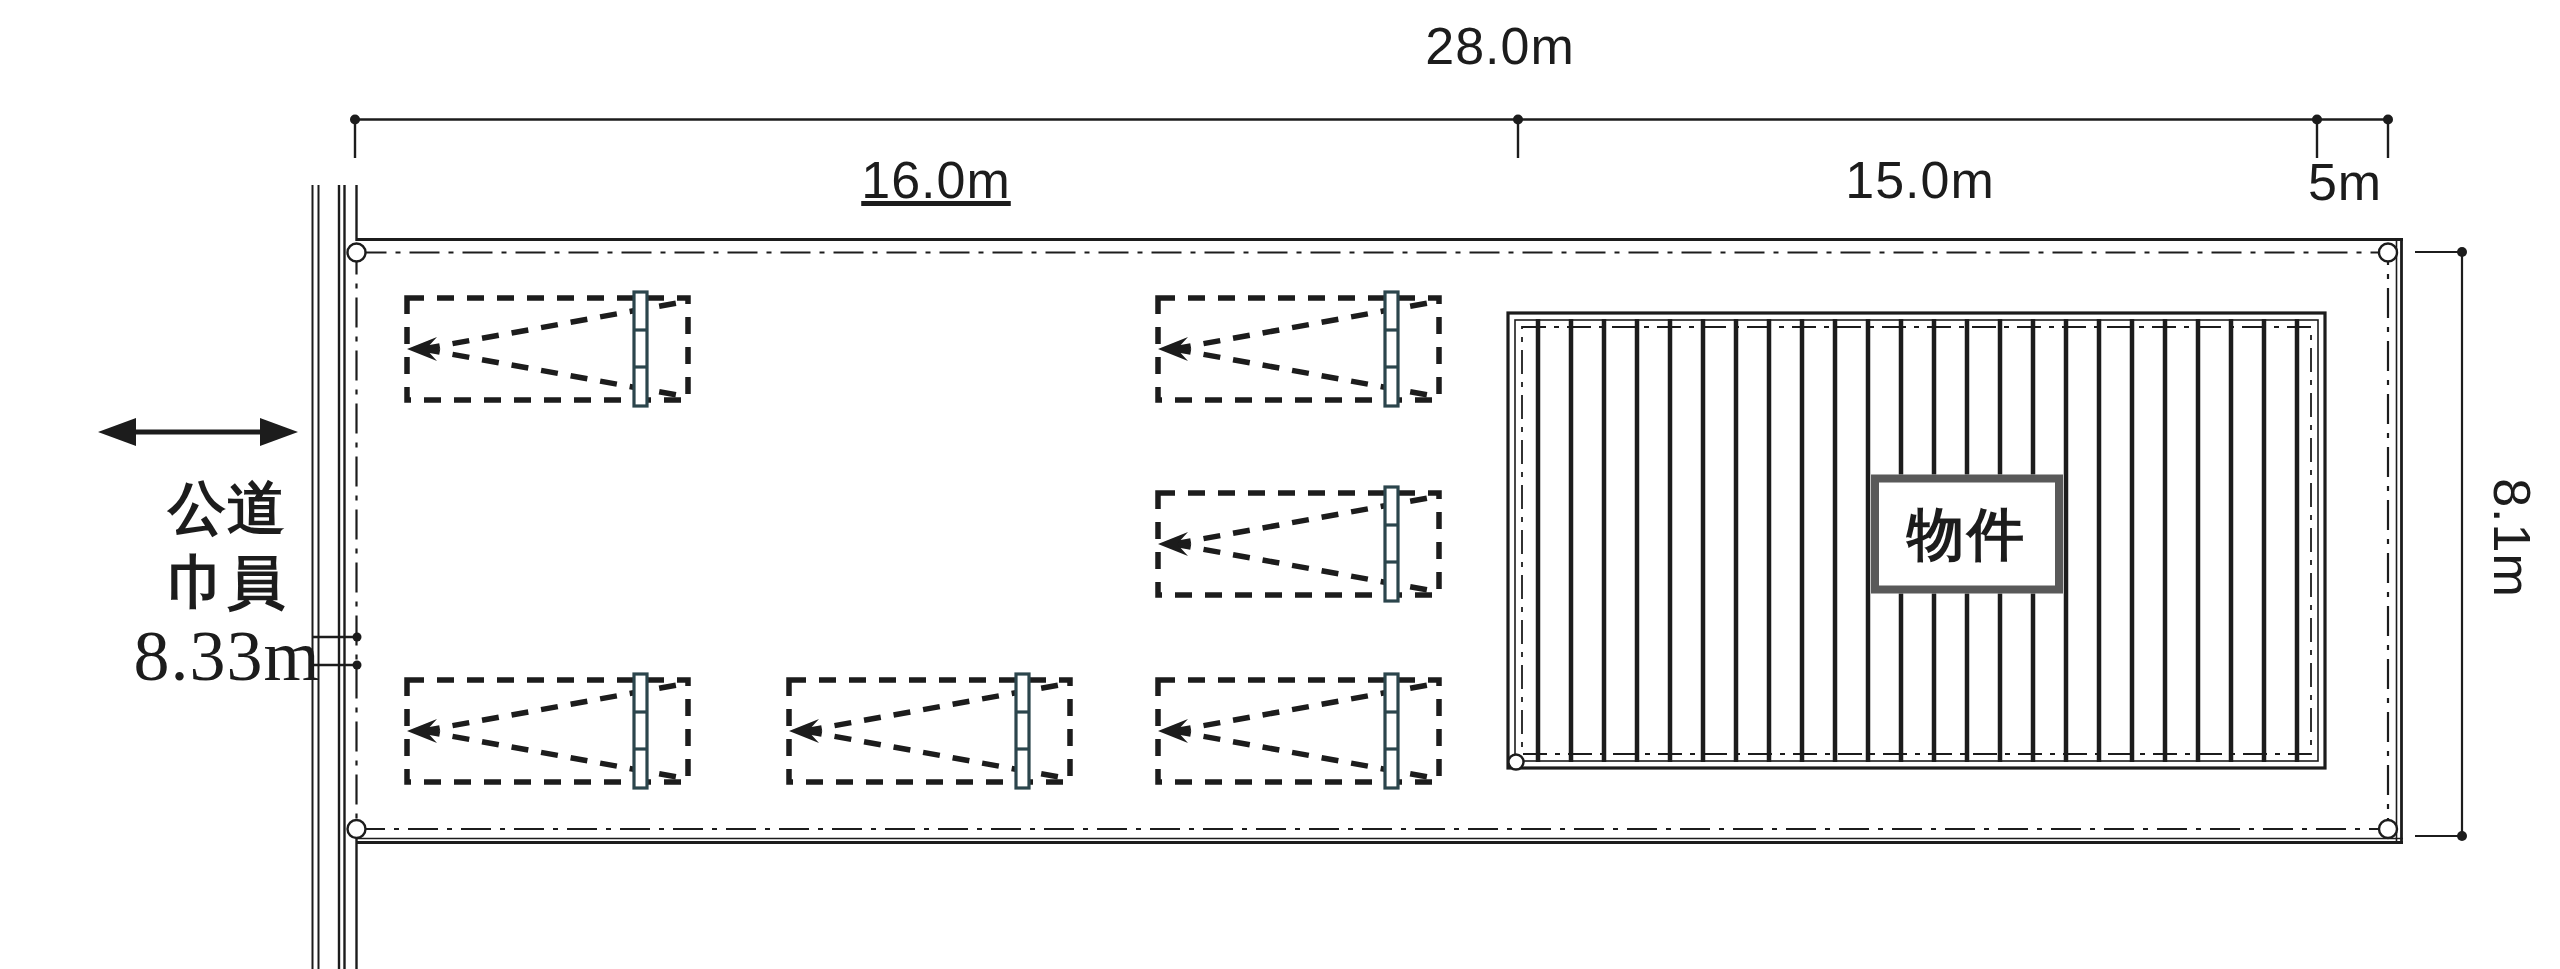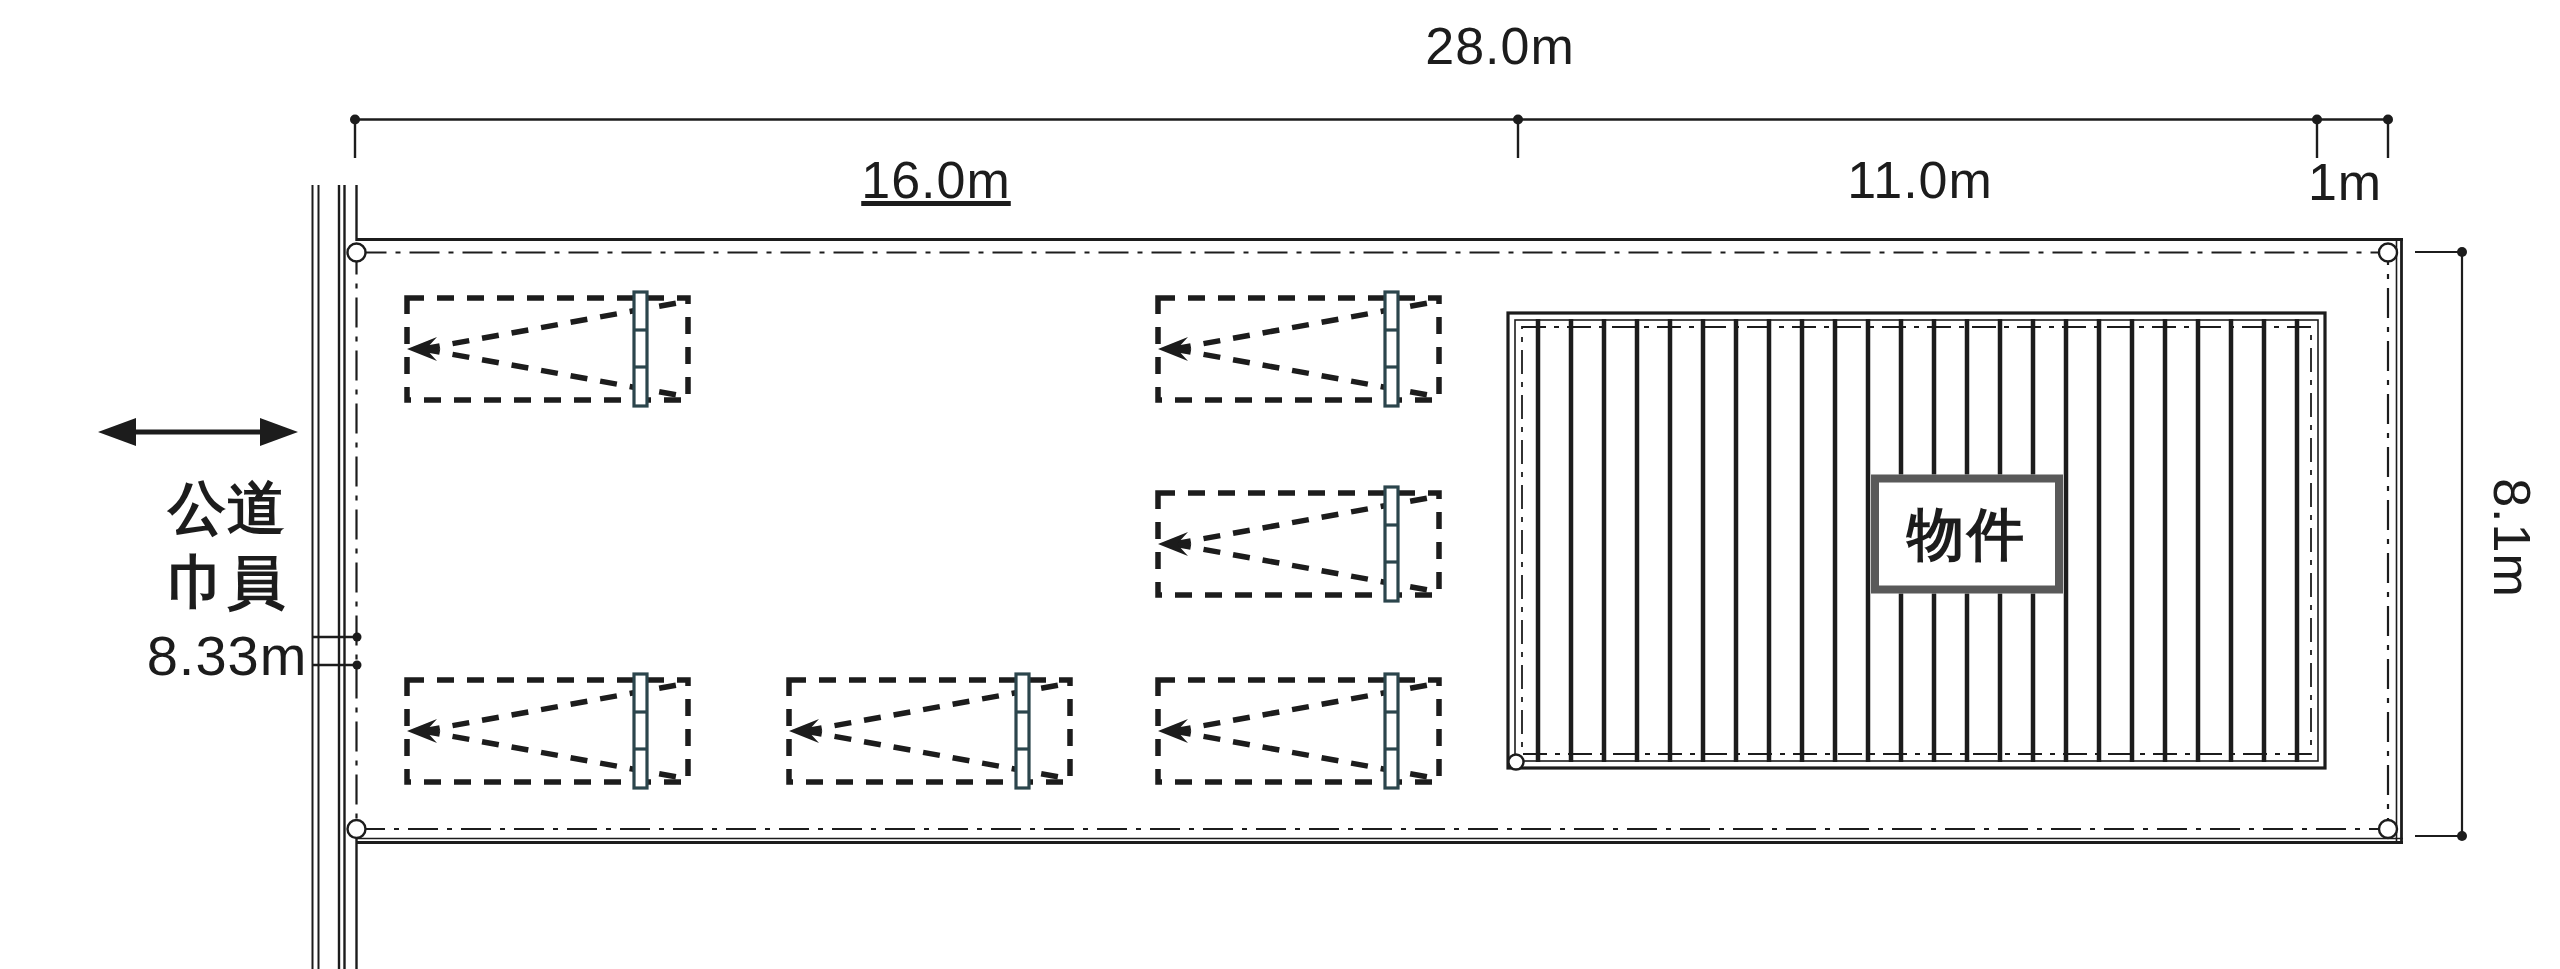--- a/index.html
+++ b/index.html
@@ -13,21 +13,21 @@
     position:relative;width:2560px;height:969px;background:var(--bg);
     font-family:"Liberation Sans","DejaVu Sans",sans-serif;color:var(--line);
     overflow:hidden;
   }
   svg.plan{position:absolute;left:0;top:0;}
   .lbl{position:absolute;transform:translate(-50%,-50%);white-space:nowrap;
        font-weight:500;letter-spacing:1px;}
   .dim{font-size:52px;}
   .dim-rot{font-size:52px;transform:translate(-50%,-50%) rotate(90deg);}
   .road-lbl{font-size:58px;text-align:center;line-height:74px;font-weight:600;margin-left:36px;}
-  .road-lbl .num{font-size:56px;font-weight:500;}
+  .road-lbl .num{font-size:72px;font-weight:500;font-family:Liberation Serif, serif;}
   .bukken{
     position:absolute;transform:translate(-50%,-50%);
     background:var(--bg);border:8px solid var(--label-border);
     font-size:57px;font-weight:600;letter-spacing:3px;
     padding:23px 28px;line-height:1;
   }
   
   .s   {stroke:var(--line);fill:none;}
   .fill{fill:var(--line);stroke:none;}
   .dot {fill:var(--line);stroke:none;}
@@ -208,23 +208,23 @@
             <line x1="227" y1="69" x2="240" y2="69" class="carbar-line" stroke-width="3.2"></line>
           </g>
         </g>
       </g>
   </svg>
 
   <div class="lbl dim" style="left:1500px;top:46px;">28.0m</div>
 
   <div class="lbl dim" style="left:936px;top:180px;text-decoration:underline;">16.0m</div>
 
-  <div class="lbl dim" style="left:1920px;top:180px;">11.0m</div>
-
-  <div class="lbl dim" style="left:2345px;top:182px;">1m</div>
+  <div class="lbl dim" style="left:1920px;top:180px;">15.0m</div>
+
+  <div class="lbl dim" style="left:2345px;top:182px;">5m</div>
 
   <div class="lbl dim-rot" style="left:2512px;top:538px;">8.1m</div>
 
   <div class="lbl road-lbl" style="left:191px;top:582px;">
     <div>公道</div>
     <div>巾員</div>
     <div class="num">8.33m</div>
   </div>
 
   <div class="bukken" style="left:1967px;top:534px;">物件</div>

